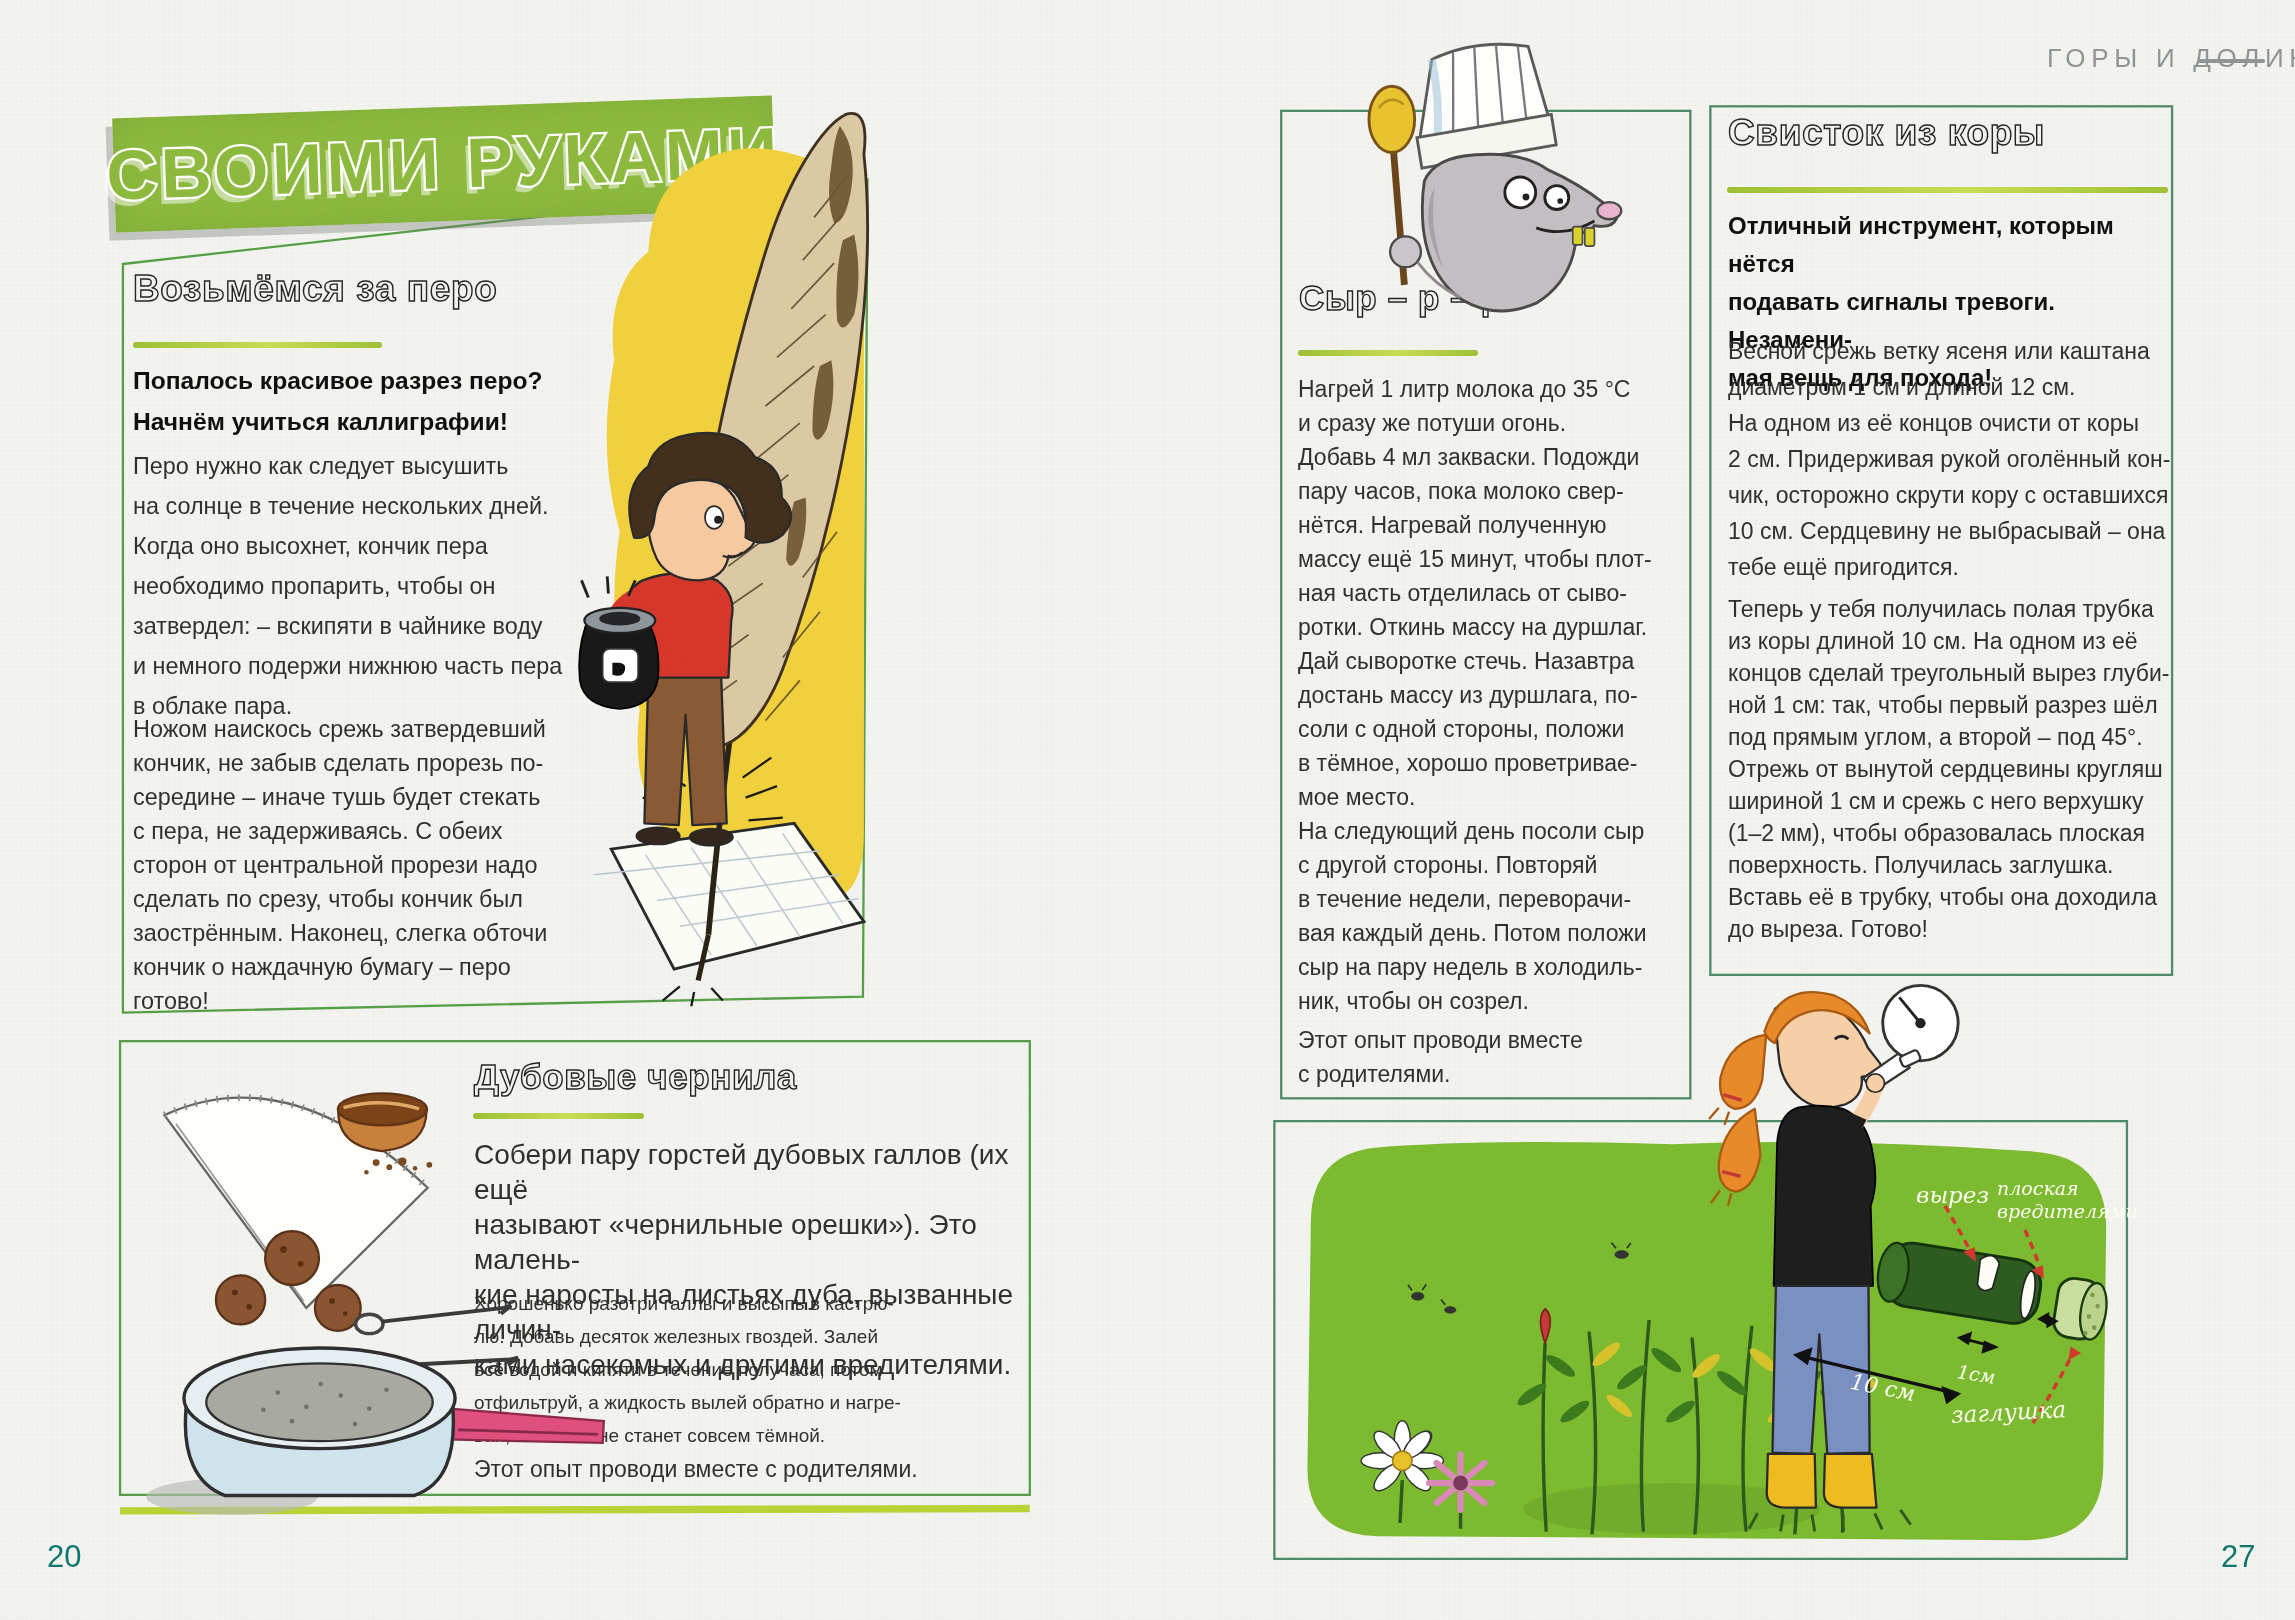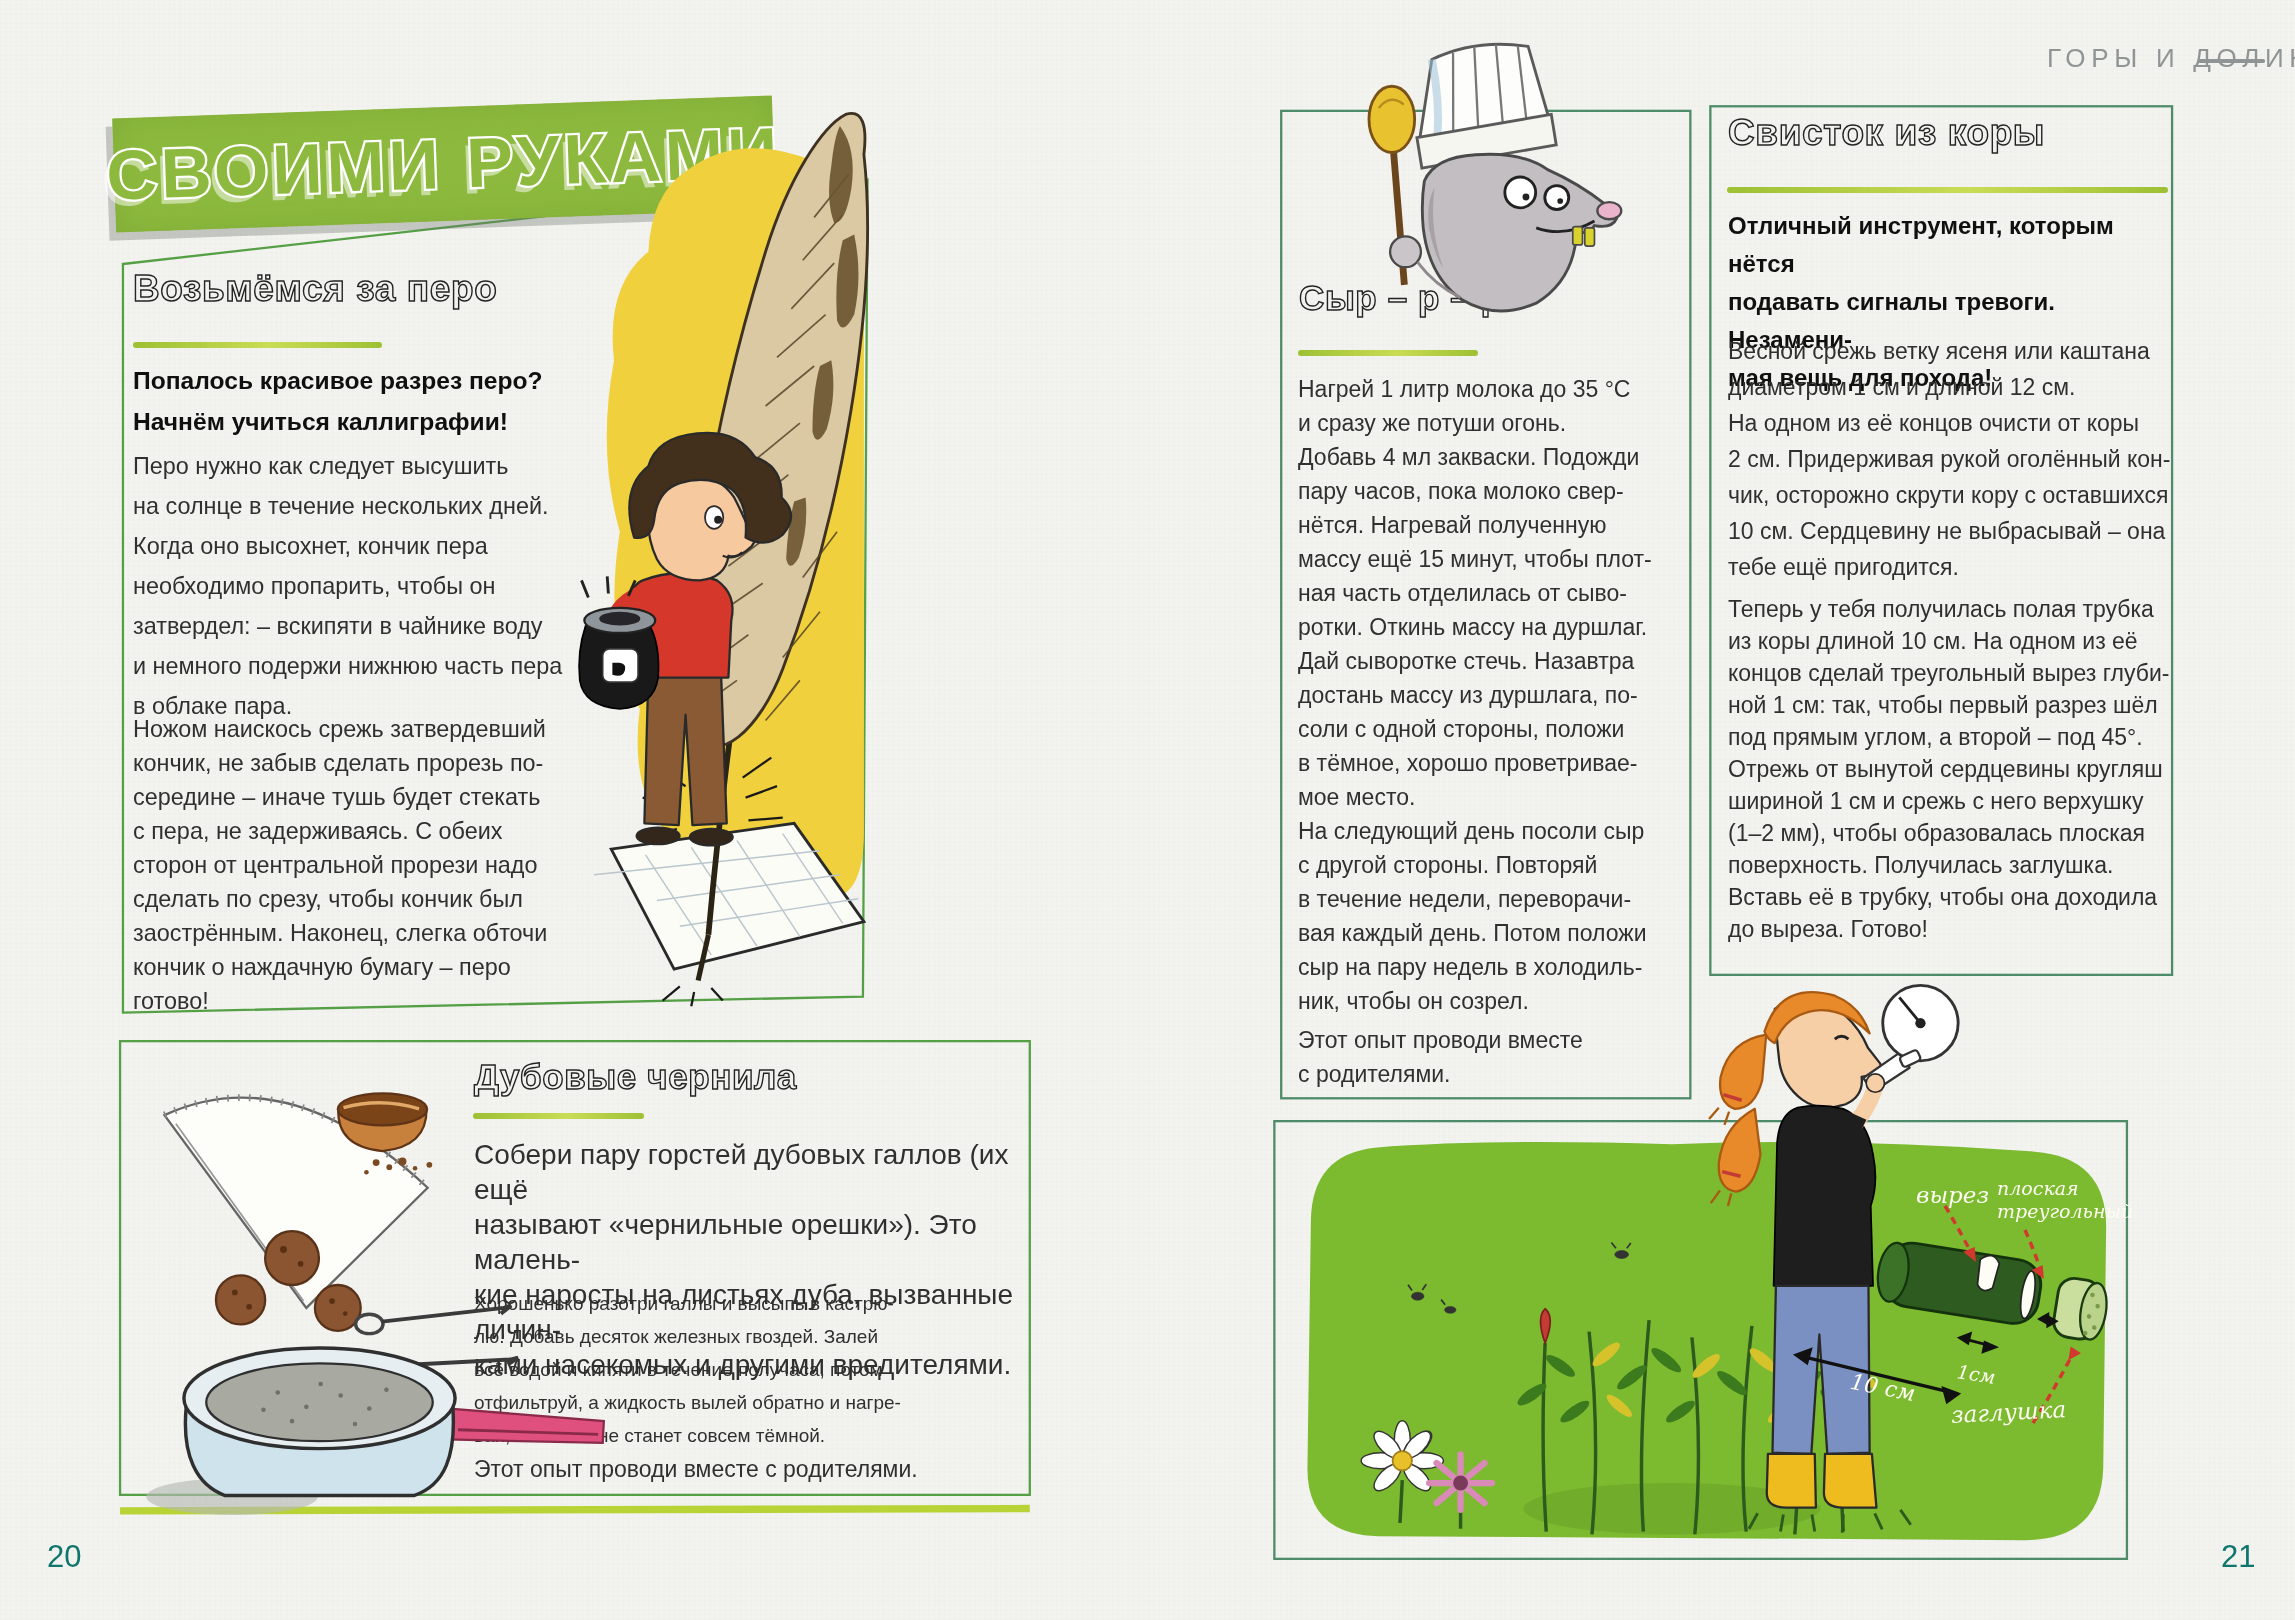--- a/index.html
+++ b/index.html
@@ -35,21 +35,21 @@
   <rect x="2230" y="1962" width="1492" height="766" fill="none" stroke="#4e8b69" stroke-width="4"></rect>
 </svg>
 
 <div class="abs banner" style="left:114px;top:107px;width:660px;height:114px;z-index:2">
   <div class="banner-text">СВОИМИ РУКАМИ</div>
 </div>
 
 <div class="abs page-header" style="left:2047px;top:43px;z-index:2">ГОРЫ И ДОЛИНЫ</div>
 <div class="abs" style="left:2198px;top:59px;width:67px;height:4px;background:#8f9595;border-radius:1.7px;z-index:2"></div>
 <div class="abs page-num" style="left:47px;top:1539px;z-index:2">20</div>
-<div class="abs page-num" style="left:2221px;top:1539px;z-index:2">21</div>
+<div class="abs page-num" style="left:2221px;top:1539px;z-index:2">27</div>
 
 <div class="abs hollow" style="left:133px;top:268px;font-size:37px;z-index:2">Возьмёмся за перо</div>
 <div class="abs rule" style="left:133px;top:342px;width:249px;z-index:2"></div>
 <div class="abs lead-text" style="left:133px;top:360px;width:469px;font-size:24.6px;line-height:41px;z-index:2">Попалось красивое разрез перо?
 Начнём учиться каллиграфии!</div>
 <div class="abs body-text" style="left:133px;top:446px;width:469px;font-size:23.4px;line-height:40px;z-index:2">Перо нужно как следует высушить
 на солнце в течение нескольких дней.
 Когда оно высохнет, кончик пера
 необходимо пропарить, чтобы он
 затвердел: – вскипяти в чайнике воду
@@ -468,17 +468,17 @@
     <g fill="#d3382e">
       <polygon points="1232,518 1210,500 1230,492"></polygon>
       <polygon points="1351,548 1330,532 1349,524"></polygon>
       <polygon points="1406,670 1384,682 1402,694" transform="rotate(180 1400 680)"></polygon>
     </g>
   </g>
 </svg>
 
 <div class="abs diagram-label" style="left:1916px;top:1182px;font-size:23px;z-index:4">вырез</div>
 <div class="abs diagram-label" style="left:1997px;top:1177px;font-size:19px;z-index:4">плоская
-треугольный</div>
+вредителями</div>
 <div class="abs diagram-label" style="left:1957px;top:1363px;font-size:19px;transform:rotate(9deg);z-index:4">1см</div>
 <div class="abs diagram-label" style="left:1850px;top:1375px;font-size:22px;transform:rotate(11deg);z-index:4">10 см</div>
 <div class="abs diagram-label" style="left:1951px;top:1399px;font-size:23px;transform:rotate(-3deg);z-index:4">заглушка</div>
 
 
 </body></html>

